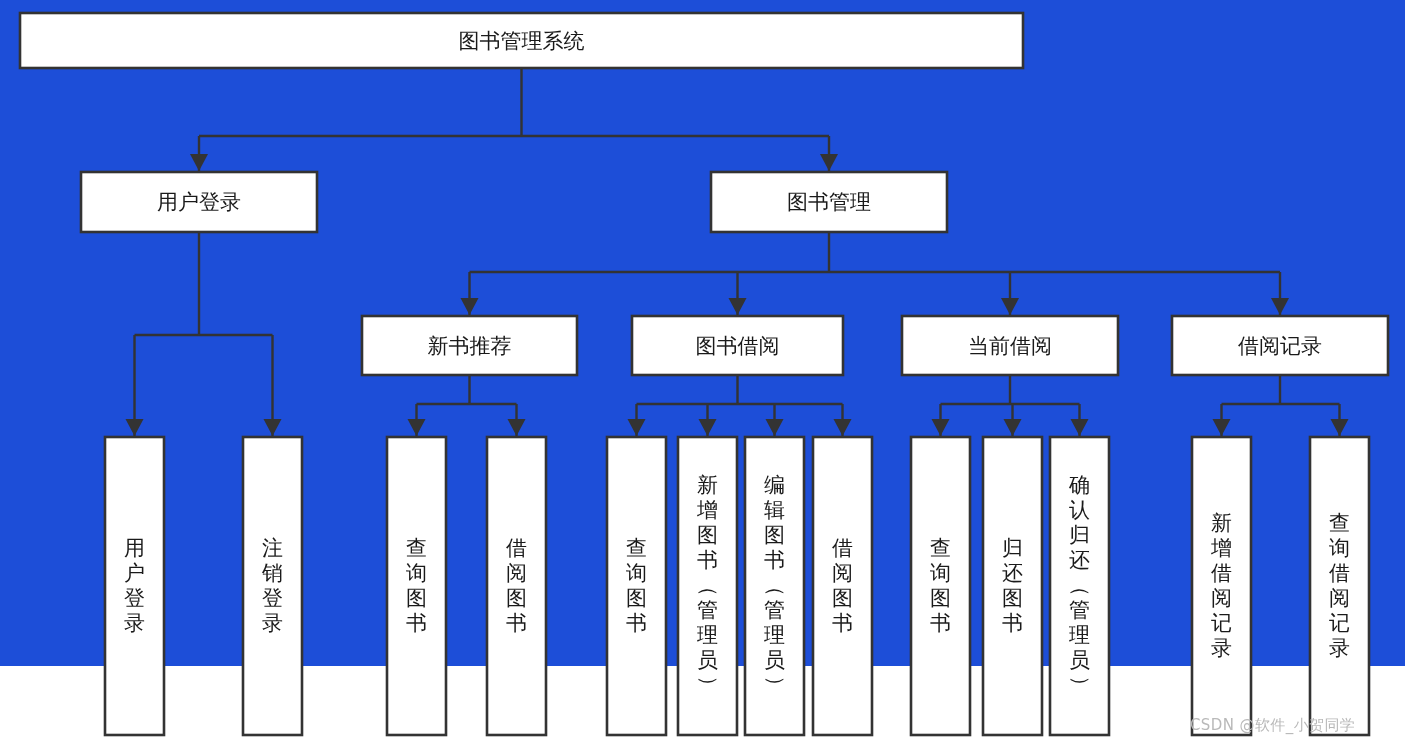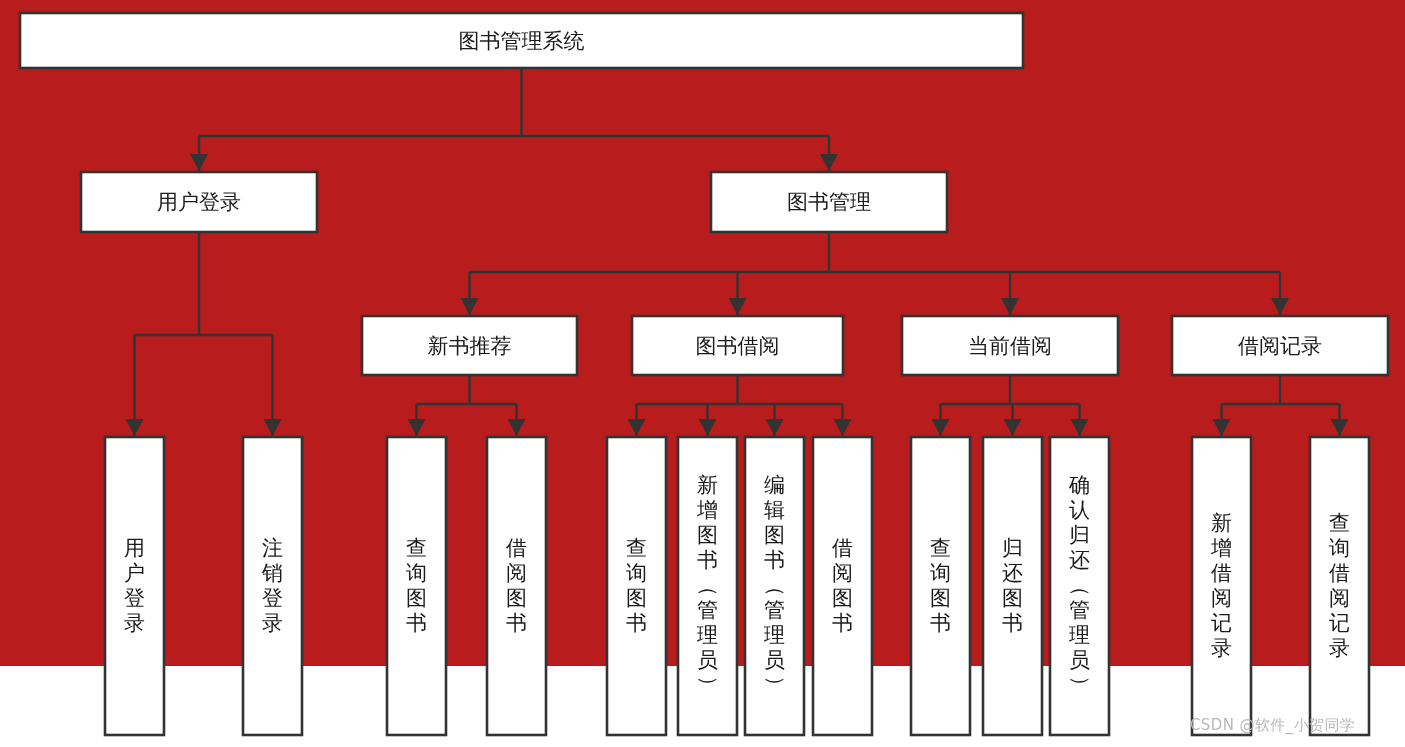--- a/index.html
+++ b/index.html
@@ -11,21 +11,21 @@
   body {
     width: 1405px;
     height: 747px;
     font-family: "DejaVu Sans", "Liberation Sans", sans-serif;
     overflow: hidden;
   }
   #diagram-root {
     position: relative;
     width: 1405px;
     height: 666px;
-    background: #b91c1c;
+    background: #1d4ed8;
   }
   svg#structure-chart {
     position: absolute;
     top: 0;
     left: 0;
     width: 1405px;
     height: 747px;
     display: block;
   }
   .node-box {

